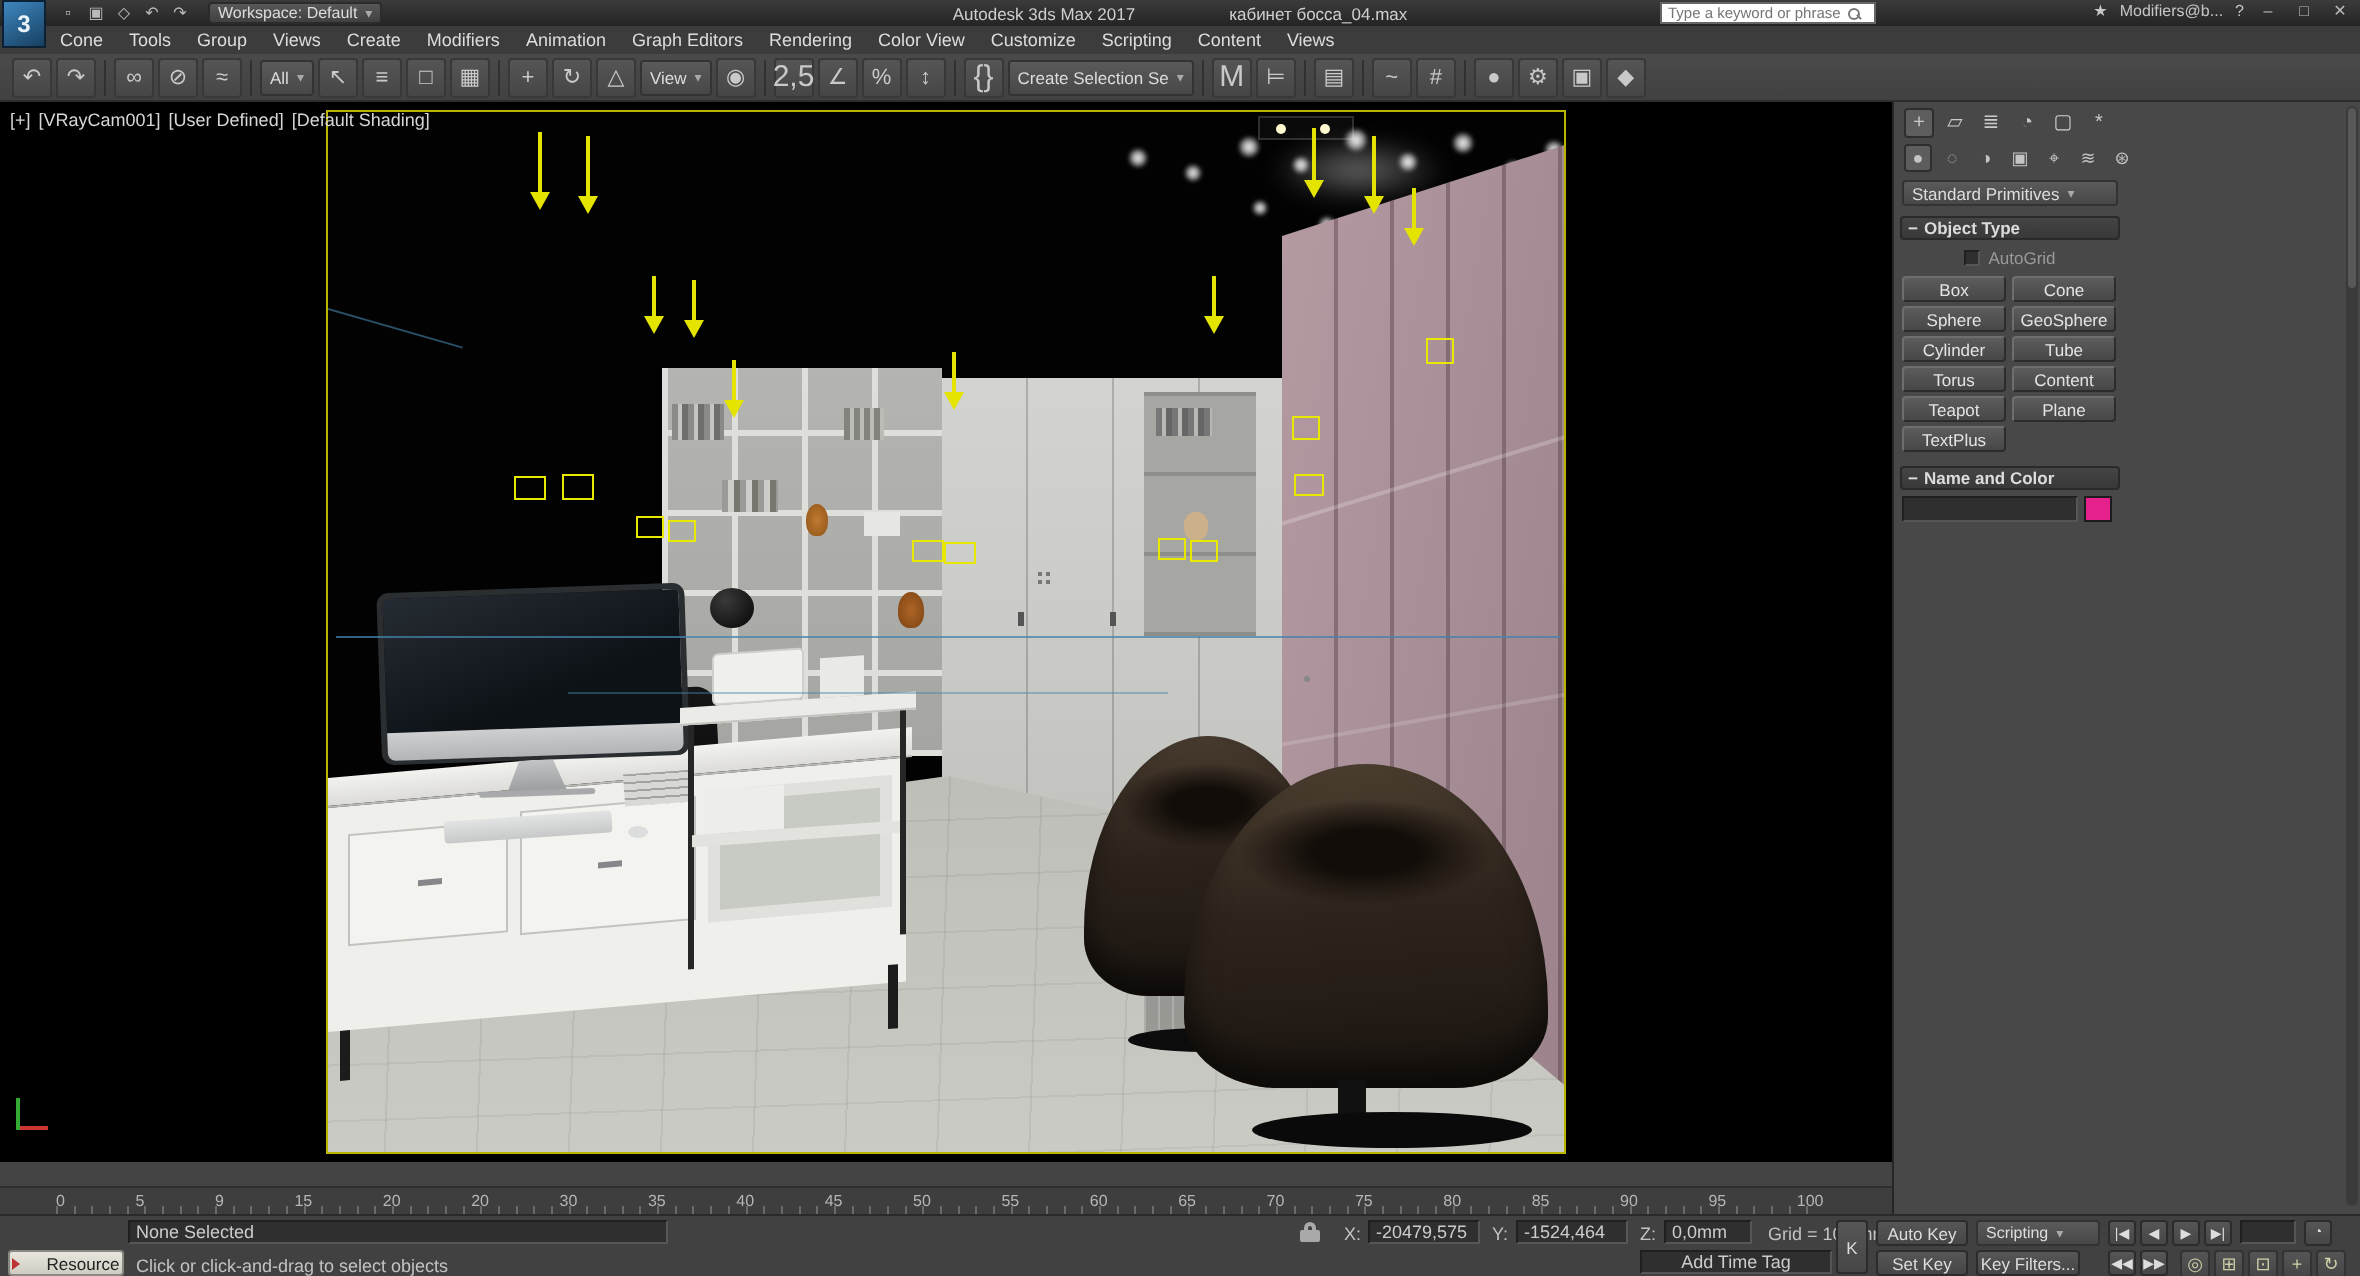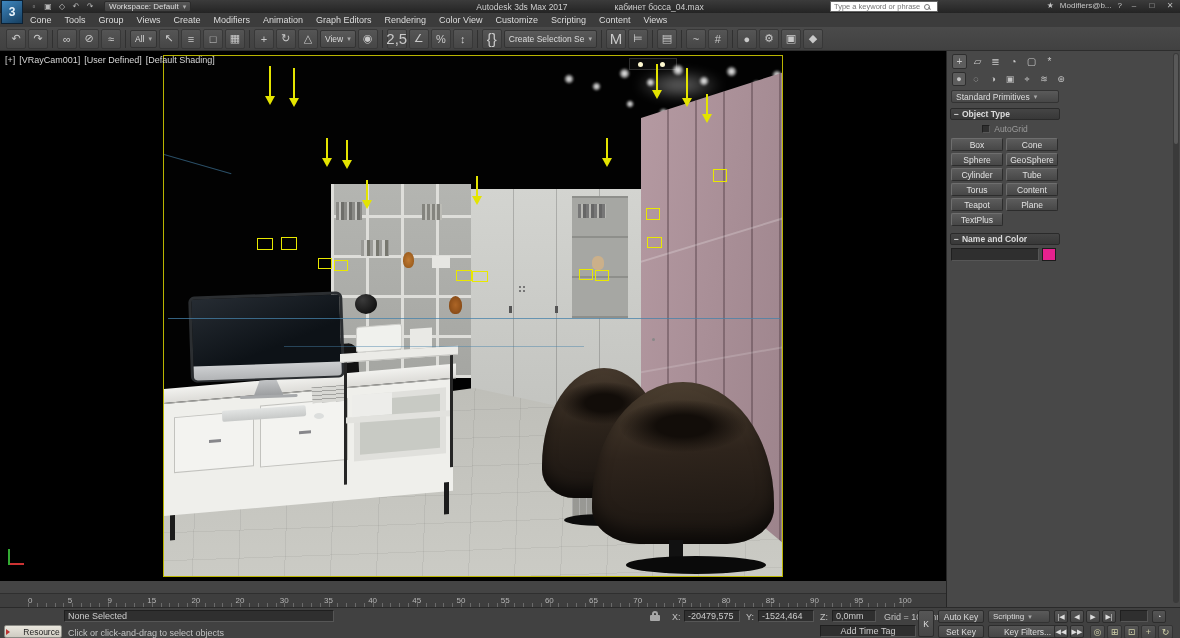--- a/index.html
+++ b/index.html
@@ -464,21 +464,21 @@
         <i></i>
         <span>Resource</span>
       </div>
     <span class="slabel" style="left:68px;top:20px">Click or click-and-drag to select objects</span>
     <div class="sfield sunken" style="left:820px;top:17px;width:96px;justify-content:center">
         <span>Add Time Tag</span>
       </div>
     <div class="sbtn" style="left:938px;top:17px;width:46px">
         <span>Set Key</span>
       </div>
-    <div class="sbtn" style="left:988px;top:17px;width:79px">
+    <div class="sbtn" style="left:988px;top:17px;width:52px">
         <span>Key Filters...</span>
       </div>
     <span class="pbk" style="position:absolute;left:1054px;top:17px">◀◀</span>
     <span class="pbk" style="position:absolute;left:1070px;top:17px">▶▶</span>
     <span class="navico" style="position:absolute;left:1090px;top:17px">◎</span>
     <span class="navico" style="position:absolute;left:1107px;top:17px">⊞</span>
     <span class="navico" style="position:absolute;left:1124px;top:17px">⊡</span>
     <span class="navico" style="position:absolute;left:1141px;top:17px">+</span>
     <span class="navico" style="position:absolute;left:1158px;top:17px">↻</span>
   </div>

